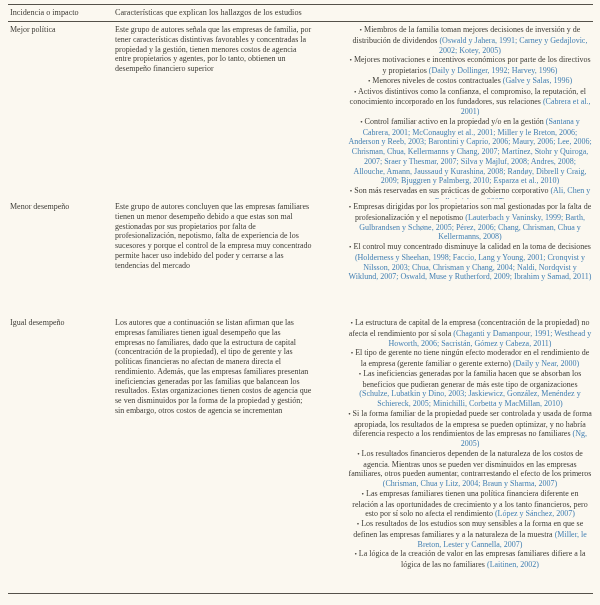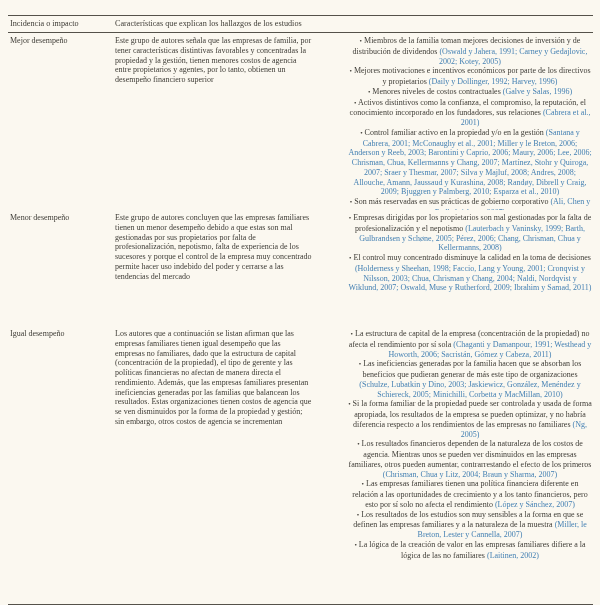--- a/index.html
+++ b/index.html
@@ -9,21 +9,20 @@
     font-family:"Liberation Serif","DejaVu Serif",serif;
     color:#3e3c36;
     overflow:hidden;
     position:relative;
     -webkit-font-smoothing:antialiased;
   }
   .table {
     position:absolute; left:8px; top:4px; width:585px;
     border-top:1.5px solid #55524a;
     border-bottom:1.5px solid #55524a;
-    margin-top:11px;
   }
   .header-row {
     display:grid; grid-template-columns:107px 233px 245px;
     border-bottom:1px solid #55524a;
     padding:3px 0 3.5px 0;
     font-size:8.2px; line-height:9.5px;
   }
   .header-row .hc1 { padding-left:2px; }
   .row {
     display:grid; grid-template-columns:107px 233px 245px;
@@ -43,21 +42,21 @@
 </head>
 <body>
 
 <div class="table">
   <div class="header-row">
     <div class="hc1">Incidencia o impacto</div>
     <div class="hc3">Características que explican los hallazgos de los estudios</div>
   </div>
   <div>
       <div class="row row-0">
-        <div class="cell c1">Mejor desempeño</div>
+        <div class="cell c1">Mejor política</div>
         <div class="cell c2">Este grupo de autores señala que las empresas de familia, por tener características distintivas favorables y concentradas la propiedad y la gestión, tienen menores costos de agencia entre propietarios y agentes, por lo tanto, obtienen un desempeño financiero superior</div>
         <div class="cell c3">
           <div class="finding"><span class="bullet">•</span><span class="f-text"> Miembros de la familia toman mejores decisiones de inversión y de distribución de dividendos </span><span class="f-cite">(Oswald y Jahera, 1991; Carney y Gedajlovic, 2002; Kotey, 2005)</span></div>
           <div class="finding"><span class="bullet">•</span><span class="f-text"> Mejores motivaciones e incentivos económicos por parte de los directivos y propietarios </span><span class="f-cite">(Daily y Dollinger, 1992; Harvey, 1996)</span></div>
           <div class="finding"><span class="bullet">•</span><span class="f-text"> Menores niveles de costos contractuales </span><span class="f-cite">(Galve y Salas, 1996)</span></div>
           <div class="finding"><span class="bullet">•</span><span class="f-text"> Activos distintivos como la confianza, el compromiso, la reputación, el conocimiento incorporado en los fundadores, sus relaciones </span><span class="f-cite">(Cabrera et al., 2001)</span></div>
           <div class="finding"><span class="bullet">•</span><span class="f-text"> Control familiar activo en la propiedad y/o en la gestión </span><span class="f-cite">(Santana y Cabrera, 2001; McConaughy et al., 2001; Miller y le Breton, 2006; Anderson y Reeb, 2003; Barontini y Caprio, 2006; Maury, 2006; Lee, 2006; Chrisman, Chua, Kellermanns y Chang, 2007; Martínez, Stohr y Quiroga, 2007; Sraer y Thesmar, 2007; Silva y Majluf, 2008; Andres, 2008; Allouche, Amann, Jaussaud y Kurashina, 2008; Randøy, Dibrell y Craig, 2009; Bjuggren y Palmberg, 2010; Esparza et al., 2010)</span></div>
           <div class="finding"><span class="bullet">•</span><span class="f-text"> Son más reservadas en sus prácticas de gobierno corporativo </span><span class="f-cite">(Ali, Chen y Radhakrishnan, 2007)</span></div>
         </div>
       </div>
@@ -67,20 +66,21 @@
         <div class="cell c3">
           <div class="finding"><span class="bullet">•</span><span class="f-text"> Empresas dirigidas por los propietarios son mal gestionadas por la falta de profesionalización y el nepotismo </span><span class="f-cite">(Lauterbach y Vaninsky, 1999; Barth, Gulbrandsen y Schøne, 2005; Pérez, 2006; Chang, Chrisman, Chua y Kellermanns, 2008)</span></div>
           <div class="finding"><span class="bullet">•</span><span class="f-text"> El control muy concentrado disminuye la calidad en la toma de decisiones </span><span class="f-cite">(Holderness y Sheehan, 1998; Faccio, Lang y Young, 2001; Cronqvist y Nilsson, 2003; Chua, Chrisman y Chang, 2004; Naldi, Nordqvist y Wiklund, 2007; Oswald, Muse y Rutherford, 2009; Ibrahim y Samad, 2011)</span></div>
         </div>
       </div>
       <div class="row row-2">
         <div class="cell c1">Igual desempeño</div>
         <div class="cell c2">Los autores que a continuación se listan afirman que las empresas familiares tienen igual desempeño que las empresas no familiares, dado que la estructura de capital (concentración de la propiedad), el tipo de gerente y las políticas financieras no afectan de manera directa el rendimiento. Además, que las empresas familiares presentan ineficiencias generadas por las familias que balancean los resultados. Estas organizaciones tienen costos de agencia que se ven disminuidos por la forma de la propiedad y gestión; sin embargo, otros costos de agencia se incrementan</div>
         <div class="cell c3">
           <div class="finding"><span class="bullet">•</span><span class="f-text"> La estructura de capital de la empresa (concentración de la propiedad) no afecta el rendimiento por sí sola </span><span class="f-cite">(Chaganti y Damanpour, 1991; Westhead y Howorth, 2006; Sacristán, Gómez y Cabeza, 2011)</span></div>
+          <div class="finding"><span class="bullet">•</span><span class="f-text"> El tipo de gerente no tiene ningún efecto moderador en el rendimiento de la empresa (gerente familiar o gerente externo) </span><span class="f-cite">(Daily y Near, 2000)</span></div>
           <div class="finding"><span class="bullet">•</span><span class="f-text"> Las ineficiencias generadas por la familia hacen que se absorban los beneficios que pudieran generar de más este tipo de organizaciones </span><span class="f-cite">(Schulze, Lubatkin y Dino, 2003; Jaskiewicz, González, Menéndez y Schiereck, 2005; Minichilli, Corbetta y MacMillan, 2010)</span></div>
           <div class="finding"><span class="bullet">•</span><span class="f-text"> Si la forma familiar de la propiedad puede ser controlada y usada de forma apropiada, los resultados de la empresa se pueden optimizar, y no habría diferencia respecto a los rendimientos de las empresas no familiares </span><span class="f-cite">(Ng, 2005)</span></div>
           <div class="finding"><span class="bullet">•</span><span class="f-text"> Los resultados financieros dependen de la naturaleza de los costos de agencia. Mientras unos se pueden ver disminuidos en las empresas familiares, otros pueden aumentar, contrarrestando el efecto de los primeros </span><span class="f-cite">(Chrisman, Chua y Litz, 2004; Braun y Sharma, 2007)</span></div>
           <div class="finding"><span class="bullet">•</span><span class="f-text"> Las empresas familiares tienen una política financiera diferente en relación a las oportunidades de crecimiento y a los tanto financieros, pero esto por sí solo no afecta el rendimiento </span><span class="f-cite">(López y Sánchez, 2007)</span></div>
           <div class="finding"><span class="bullet">•</span><span class="f-text"> Los resultados de los estudios son muy sensibles a la forma en que se definen las empresas familiares y a la naturaleza de la muestra </span><span class="f-cite">(Miller, le Breton, Lester y Cannella, 2007)</span></div>
           <div class="finding"><span class="bullet">•</span><span class="f-text"> La lógica de la creación de valor en las empresas familiares difiere a la lógica de las no familiares </span><span class="f-cite">(Laitinen, 2002)</span></div>
         </div>
       </div>
     </div>
 </div>

